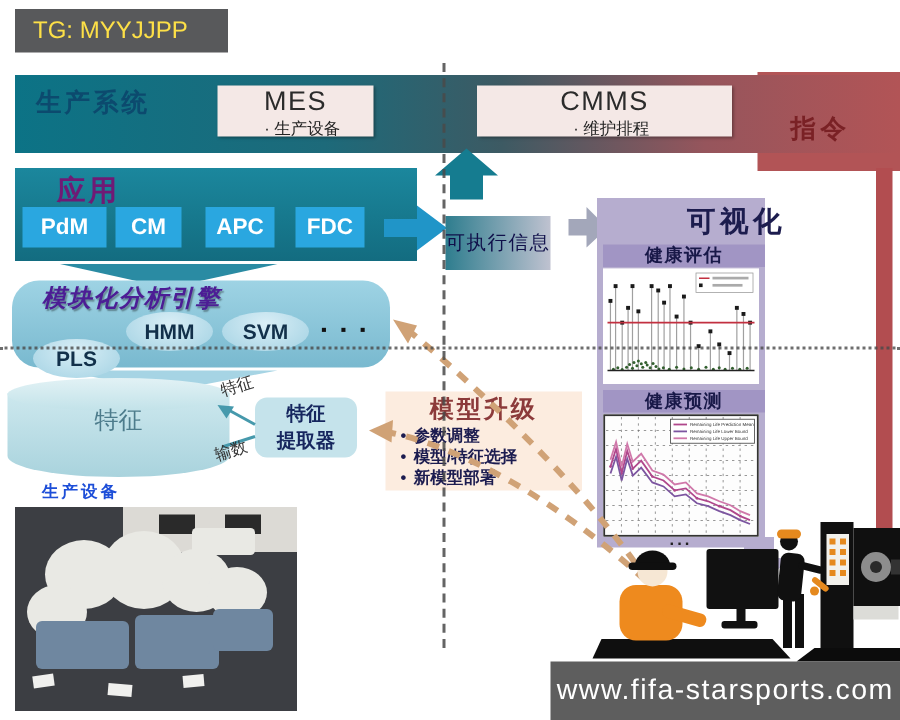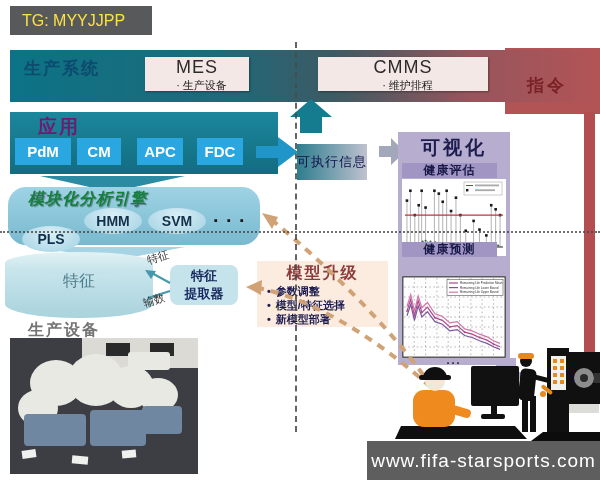--- a/index.html
+++ b/index.html
@@ -23,21 +23,21 @@
   .cmd-label{left:527px;top:74px;color:#7a2125;font-weight:bold;font-size:17px;letter-spacing:3px;}
   
   .app-box{left:10px;top:112px;width:268px;height:62px;
            background:linear-gradient(180deg,#1b879d,#136c80);}
   .app-label{left:24px;top:114px;color:#701a75;font-weight:bold;font-size:19px;letter-spacing:2px;margin-left:14px;}
   .mod-chip{top:138px;height:27px;background:#2aa7e0;color:#fff;font-weight:bold;font-size:15px;
             display:flex;align-items:center;justify-content:center;}
   
   .engine-box{left:8px;top:187px;width:252px;height:58px;border-radius:18px;
               background:linear-gradient(180deg,#9ed3e4,#79b9cf);}
-  .engine-label{left:28px;top:189px;color:#15803d;font-weight:bold;font-style:italic;font-size:16px;
+  .engine-label{left:28px;top:189px;color:#4c1d95;font-weight:bold;font-style:italic;font-size:16px;
                 letter-spacing:1px;text-shadow:1px 1px 1px rgba(0,0,0,.35);}
   .alg-chip{top:208px;height:26px;width:58px;border-radius:50%;color:#12304a;font-weight:bold;
             font-size:14px;display:flex;align-items:center;justify-content:center;
             background:radial-gradient(ellipse at 50% 30%,#d9eef6,#a3d2e3);}
   .alg-dots{left:214px;top:214px;color:#111;font-size:11px;letter-spacing:3px;font-weight:bold;}
   
   .cyl-body{left:5px;top:262px;width:148px;height:56px;
             background:linear-gradient(180deg,#cde8ee,#a9d3dd);
             border-radius:0 0 74px 74px / 0 0 14px 14px;}
   .cyl-top{left:5px;top:252px;width:148px;height:22px;border-radius:50%;
@@ -55,33 +55,33 @@
   .upgrade-li{display:flex;margin:1px 0 0 10px;color:#1c1c50;font-weight:bold;font-size:11px;line-height:13px;}
   .upgrade-li .bull{margin-right:5px;}
   
   .action-box{left:297px;top:144px;width:70px;height:36px;
               background:linear-gradient(90deg,#2e7d8e,#bfc2d0);
               color:#10104a;font-weight:normal;font-size:13px;letter-spacing:1px;
               display:flex;align-items:center;justify-content:center;}
   
   .viz-panel{left:398px;top:132px;width:112px;height:233px;background:#b6adcf;}
   .viz-title{width:112px;text-align:center;margin-top:3px;color:#1c1c4e;font-weight:bold;
-             font-size:19px;letter-spacing:3px;}
-  .viz-band{left:4px;width:95px;height:15px;background:#a195c4;color:#181848;font-weight:bold;
+             font-size:19px;letter-spacing:3px;margin-left:37px;}
+  .viz-band{left:4px;width:108px;height:15px;background:#a195c4;color:#181848;font-weight:bold;
             font-size:12px;text-align:center;line-height:15px;letter-spacing:1px;position:absolute;}
   .viz-chart{left:4px;width:104px;background:#fff;position:absolute;}
   .viz-more{left:0;top:222px;width:112px;text-align:center;color:#222;font-weight:bold;
             font-size:11px;letter-spacing:2px;position:absolute;}
   
   .vline{left:295px;top:42px;width:0;height:390px;border-left:2px dashed #4a4a4a;opacity:.85;}
   .hline{left:0;top:231px;width:600px;height:0;border-top:2px dotted #4a4a4a;opacity:.8;}
   
   .cmd-line{left:584px;top:112px;width:11px;height:243px;background:#b24d50;}
   
-  .equip-label{left:28px;top:320px;color:#737373;font-weight:bold;font-size:16px;letter-spacing:2px;}
+  .equip-label{left:28px;top:320px;color:#1d4ed8;font-weight:bold;font-size:11px;letter-spacing:2px;}
   .photo{left:10px;top:338px;width:188px;height:136px;background:#3c3e43;overflow:hidden;}
   .photo .wall{position:absolute;left:72px;top:0;width:116px;height:30px;background:#dcdad5;}
   .photo .wpanel{position:absolute;background:#2a2a2a;}
   .photo .blob{position:absolute;background:#e9e9e4;border-radius:50%;}
   .photo .base{position:absolute;background:#6f87a0;border-radius:4px;}
   .photo .paper{position:absolute;background:#f0f0ee;}
   
   .wm-bar{left:367px;top:441px;width:233px;height:39px;background:#5e5e5e;color:#fff;
           font-size:19px;display:flex;align-items:center;justify-content:center;letter-spacing:1px;}
   svg{display:block;}
@@ -256,21 +256,21 @@
         <circle cx="96.1" cy="66.56" r="1" fill="#33602f"></circle>
         <line x1="3" y1="68" x2="101" y2="68" stroke="#222" stroke-width="1"></line>
         <g>
           <rect x="62" y="3" width="38" height="13" fill="#fff" stroke="#999" stroke-width="0.5"></rect>
           <line x1="64" y1="6.5" x2="71" y2="6.5" stroke="#c23040" stroke-width="1"></line>
           <rect x="64" y="10" width="2.4" height="2.4" fill="#1a1a1a"></rect>
           <rect x="73" y="5.5" width="24" height="1.8" fill="#aaa"></rect>
           <rect x="73" y="10.3" width="20" height="1.8" fill="#aaa"></rect>
         </g>
       </svg>
-    <div class="viz-band" style="top:110px;text-align:center;">健康预测</div>
+    <div class="viz-band" style="top:128px;text-align:center;">健康预测</div>
     <svg id="chart2" class="viz-chart" style="top:144px;" width="104" height="82" viewBox="0 0 104 82">
         <rect x="0.8" y="0.8" width="102.4" height="80.4" fill="#fdfdfd" stroke="#333" stroke-width="1.2"></rect>
         <line x1="12.3" y1="2" x2="12.3" y2="80" stroke="#666" stroke-width="0.45" stroke-dasharray="1.6 2.6"></line>
         <line x1="23.6" y1="2" x2="23.6" y2="80" stroke="#666" stroke-width="0.45" stroke-dasharray="1.6 2.6"></line>
         <line x1="34.900000000000006" y1="2" x2="34.900000000000006" y2="80" stroke="#666" stroke-width="0.45" stroke-dasharray="1.6 2.6"></line>
         <line x1="46.2" y1="2" x2="46.2" y2="80" stroke="#666" stroke-width="0.45" stroke-dasharray="1.6 2.6"></line>
         <line x1="57.5" y1="2" x2="57.5" y2="80" stroke="#666" stroke-width="0.45" stroke-dasharray="1.6 2.6"></line>
         <line x1="68.80000000000001" y1="2" x2="68.80000000000001" y2="80" stroke="#666" stroke-width="0.45" stroke-dasharray="1.6 2.6"></line>
         <line x1="80.10000000000001" y1="2" x2="80.10000000000001" y2="80" stroke="#666" stroke-width="0.45" stroke-dasharray="1.6 2.6"></line>
         <line x1="91.4" y1="2" x2="91.4" y2="80" stroke="#666" stroke-width="0.45" stroke-dasharray="1.6 2.6"></line>

